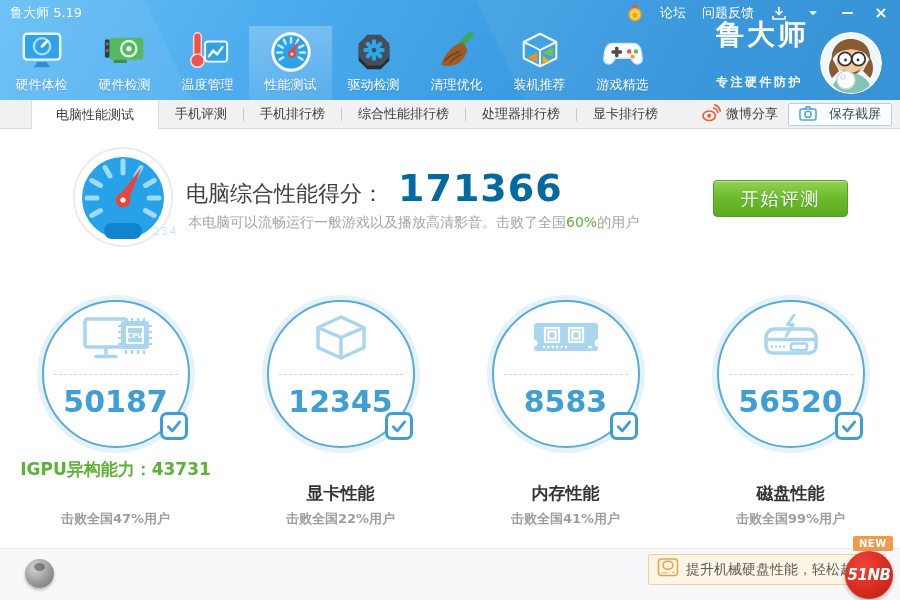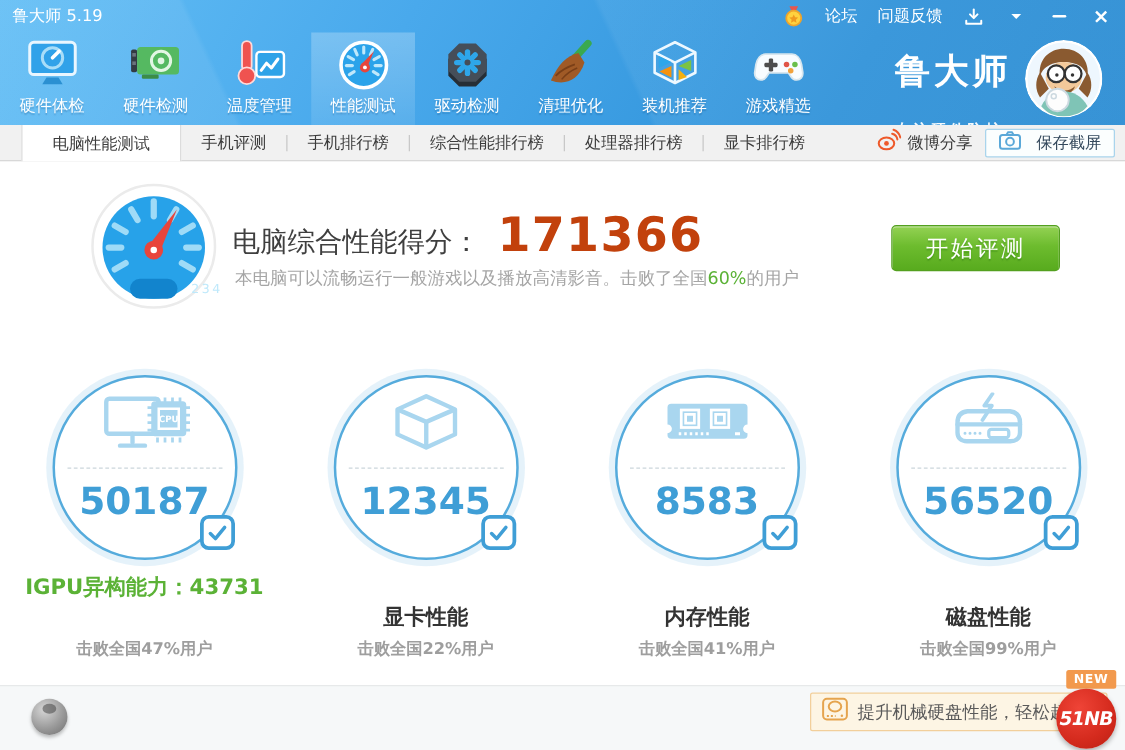--- a/index.html
+++ b/index.html
@@ -19,43 +19,43 @@
   .tb-ctl { width:18px; height:18px; display:flex; align-items:center; justify-content:center; cursor:pointer; color:#fff; }
   .min-bar { width:11px; height:2px; background:#fff; border-radius:1px; }
   .close-x { font-size:16px; font-weight:bold; line-height:1; }
 
   .toolbar { position:absolute; top:26px; left:0; height:74px; display:flex; }
   .tool-item { width:83px; display:flex; flex-direction:column; align-items:center; padding-top:2px; cursor:pointer; }
   .tool-item.active { background:linear-gradient(180deg, rgba(255,255,255,.25), rgba(255,255,255,.10)); }
   .tool-icon { width:48px; height:48px; display:flex; align-items:center; justify-content:center; }
   .tool-label { font-size:13px; color:#fff; margin-top:0px; text-shadow:0 1px 1px rgba(0,60,110,.25); white-space:nowrap; }
 
-  .brand { position:absolute; top:38px; left:716px; color:#fff; }
+  .brand { position:absolute; top:16px; left:716px; color:#fff; }
   .brand-name { font-size:28px; font-weight:bold; letter-spacing:3px; }
   .brand-slogan { font-size:12px; letter-spacing:2.5px; margin-top:20px; font-weight:bold; opacity:.95; }
   .avatar { position:absolute; top:32px; left:820px; width:62px; height:62px; border-radius:50%; overflow:hidden; }
 
   
   .tabbar { position:absolute; top:100px; left:0; width:900px; height:29px; background:#f1f1f1;
     border-bottom:1px solid #d8d8d8; display:flex; align-items:stretch; font-size:13px; color:#3c3c3c; }
   .tab { display:flex; align-items:center; padding:0 16px; cursor:pointer; white-space:nowrap; }
-  .tab.active { background:#fff; border-left:1px solid #dcdcdc; border-right:1px solid #dcdcdc; margin-left:17px; padding:4px 24px; position:relative; z-index:2; height:29px; }
+  .tab.active { background:#fff; border-left:1px solid #dcdcdc; border-right:1px solid #dcdcdc; margin-left:31px; padding:4px 24px; position:relative; z-index:2; height:29px; }
   .tab-sep { width:1px; height:13px; background:#c8c8c8; align-self:center; }
   .tab-actions { margin-left:auto; display:flex; align-items:center; gap:10px; padding-right:8px;justify-content:center; }
   .weibo-share { display:flex; align-items:center; gap:5px; cursor:pointer; color:#3c3c3c; }
   .save-shot { display:flex; align-items:center; gap:12px; background:#fbfefe; border:1px solid #a9d4ec; border-radius:2px; height:23px; padding:0 10px; cursor:pointer; color:#34495c; }
 
   
   .main { position:absolute; top:130px; left:0; width:900px; height:418px; background:#fff; }
   .big-gauge { position:absolute; left:72px; top:16px; width:102px; height:102px; }
   .gauge-badge { position:absolute; left:33px; top:78px; width:36px; height:15px; color:#bfe9fb; font-size:10px;
     letter-spacing:2px; text-align:right; line-height:15px;padding-left:48px; }
   .score-line { position:absolute; left:186px; top:36px; display:flex; align-items:baseline; }
   .score-title { font-size:22px; color:#3f3f3f; }
-  .score-value { font-size:38px; font-weight:bold; color:#c2410c; margin-left:14px; letter-spacing:1px; }
+  .score-value { font-size:38px; font-weight:bold; color:#0369a1; margin-left:14px; letter-spacing:1px; }
   .score-desc { position:absolute; left:188px; top:84px; font-size:14px; color:#a5a5a5; }
   .score-desc .pct { color:#5bb236; }
   .start-btn { position:absolute; left:713px; top:50px; width:135px; height:37px; border:1px solid #53a01f; border-radius:4px;
     background:linear-gradient(180deg,#94d254 0%,#6dbc2e 45%,#58ab1e 100%); color:#fff; font-size:18px;
     display:flex; align-items:center; justify-content:center; letter-spacing:2px; cursor:pointer;
     box-shadow:inset 0 1px 0 rgba(255,255,255,.45); text-shadow:0 1px 1px rgba(0,80,0,.25); }
 
   .metric { position:absolute; top:170px; width:225px; height:240px;font-weight:bold; }
   .m0{left:3px;} .m1{left:228px;} .m2{left:453px;} .m3{left:678px;}
   .m-circle { position:relative; width:148px; height:148px; margin:0 auto; border:2px solid #55abdc; border-radius:50%;

